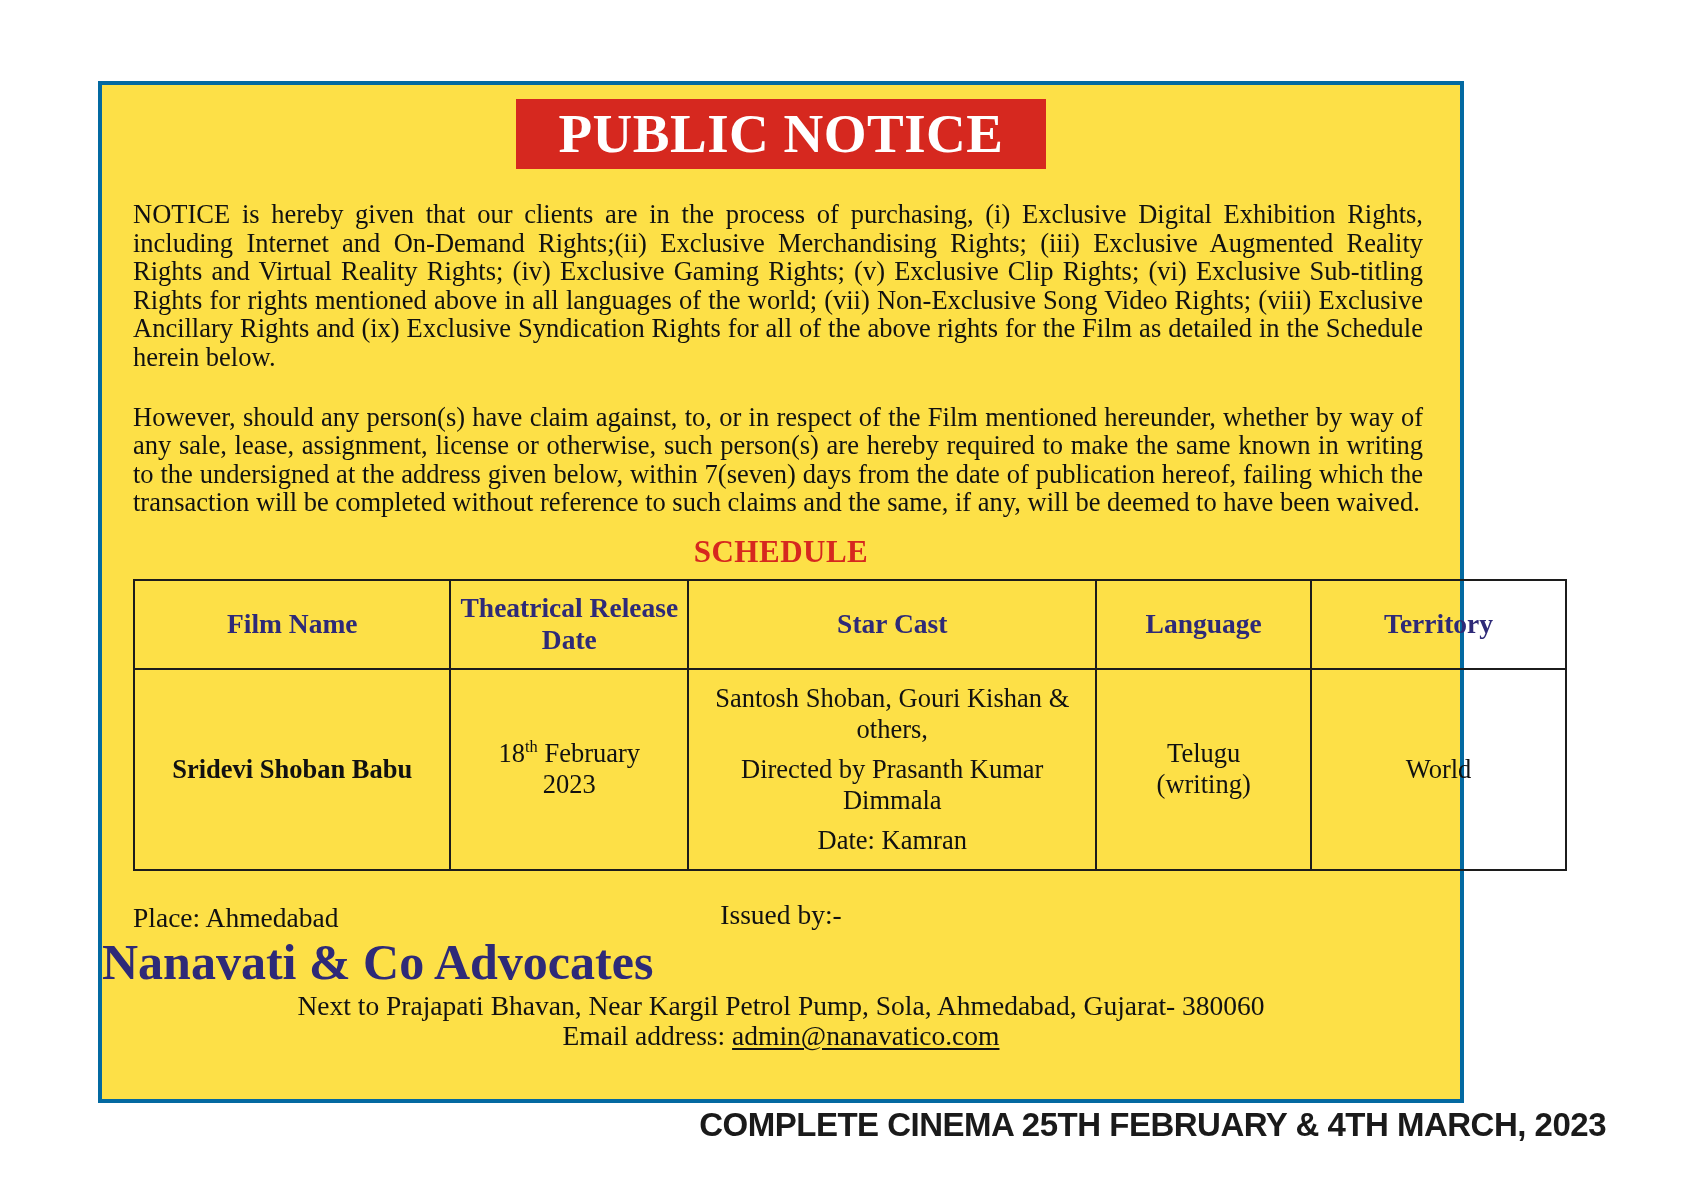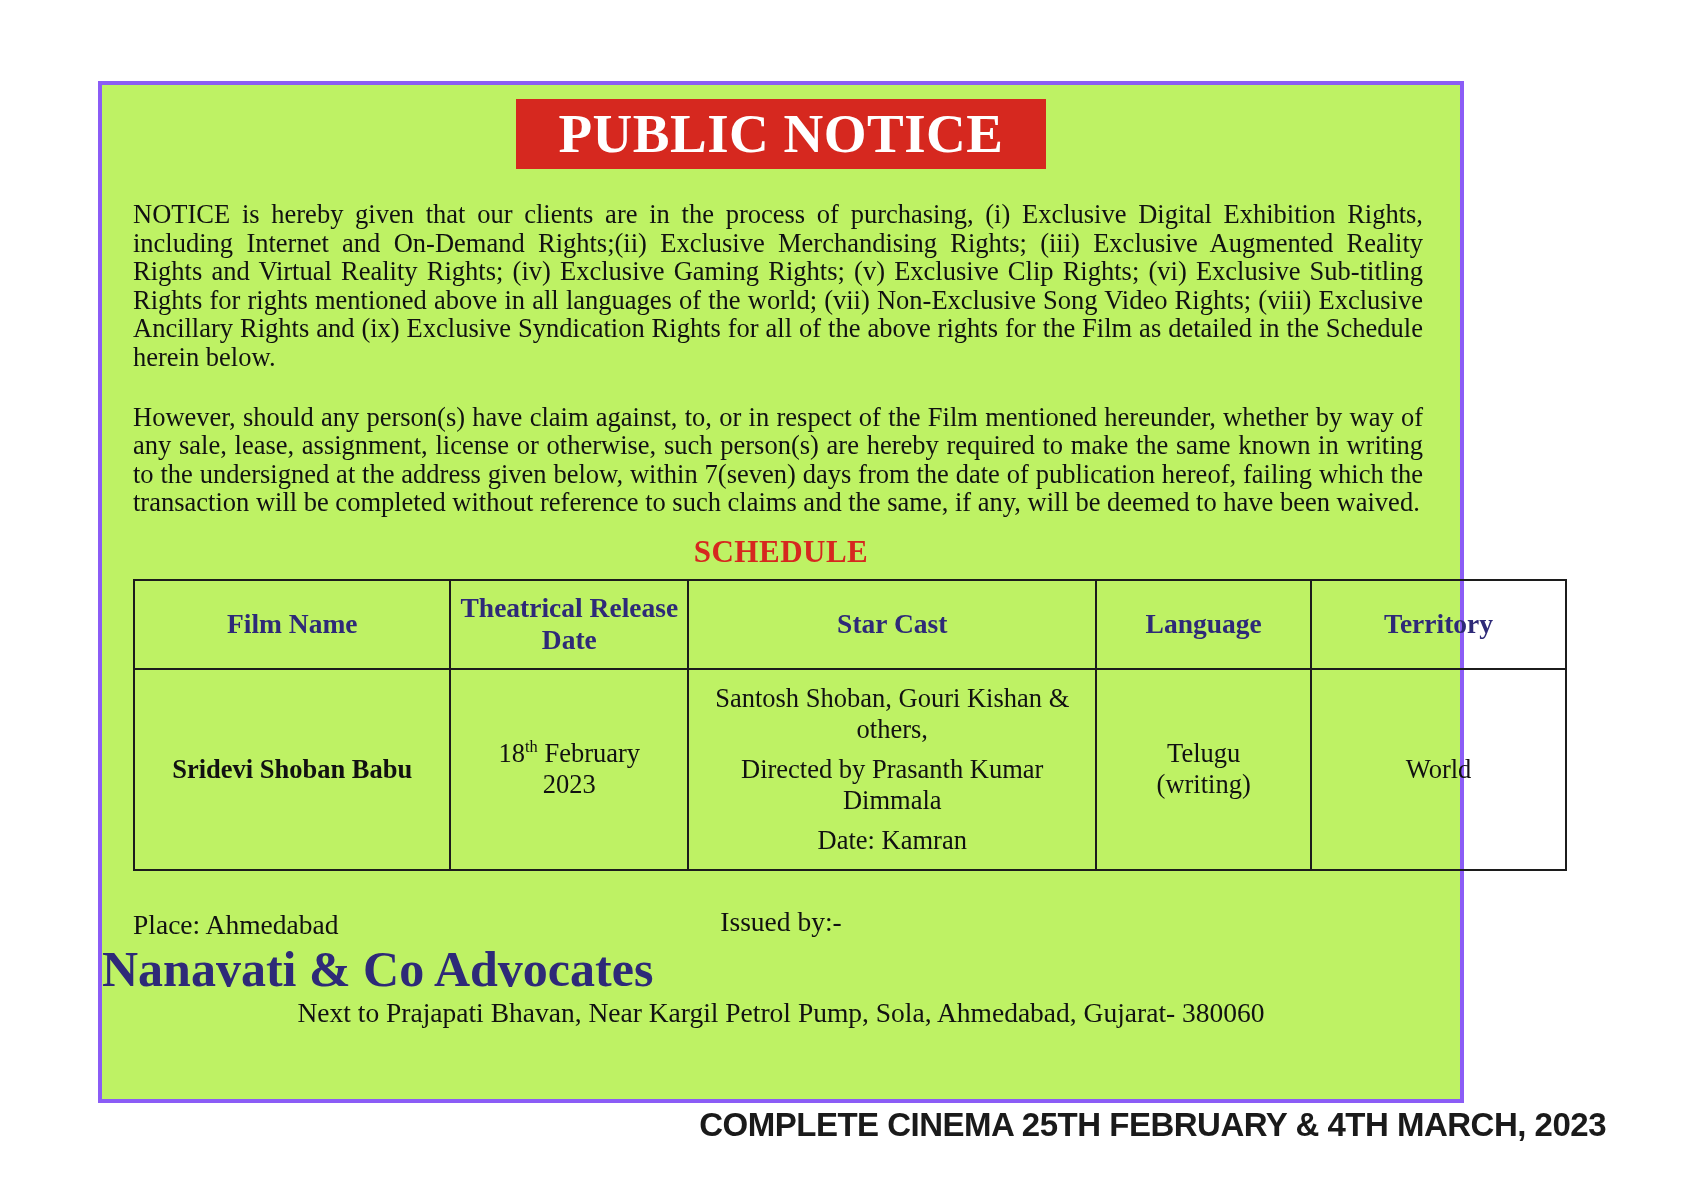--- a/index.html
+++ b/index.html
@@ -8,22 +8,22 @@
     position: relative;
     font-family: "Liberation Serif", serif;
     color: #111111;
     overflow: hidden;
   }
   .notice-border {
     position: absolute;
     left: 98px; top: 81px;
     width: 1366px; height: 1022px;
     box-sizing: border-box;
-    border: 4px solid #8b5cf6;
-    background: #bef264;
+    border: 4px solid #0369a1;
+    background: #fde047;
   }
   .title-box {
     display: table;
     margin: 14px auto 0 auto;
     background: #d6281f;
     color: #ffffff;
     font-weight: bold;
     font-size: 55px;
     line-height: 68px;
     padding: 1px 42px;
@@ -81,21 +81,21 @@
   .date-place {
     position: absolute;
     left: 31px; top: 1px;
     font-size: 27.5px;
     line-height: 36px;
     white-space: nowrap;
   }
   .issued {
     text-align: center;
     font-size: 27.5px;
-    margin-top: 35px;
+    margin-top: 28px;
   }
   .firm-name {
     text-align: left;
     color: #2e2a78;
     font-weight: bold;
     font-size: 50px;
     line-height: 58px;
     margin-top: 2px;
   }
   .addr {
@@ -169,17 +169,18 @@
     </tbody>
   </table>
 
   <div class="footer-section">
     <div class="date-place">
       <div>Place: Ahmedabad</div>
     </div>
     <div class="issued">Issued by:-</div>
     <div class="firm-name">Nanavati &amp; Co Advocates</div>
     <div class="addr">Next to Prajapati Bhavan, Near Kargil Petrol Pump, Sola, Ahmedabad, Gujarat- 380060</div>
+    <div class="email-line"><span>Email address: </span><span class="email-link">admin@nanavatico.com</span></div>
   </div>
 
 </div>
 
 <div class="bottom-credit">COMPLETE CINEMA 25TH FEBRUARY &amp; 4TH MARCH, 2023</div>
 
 </body></html>

